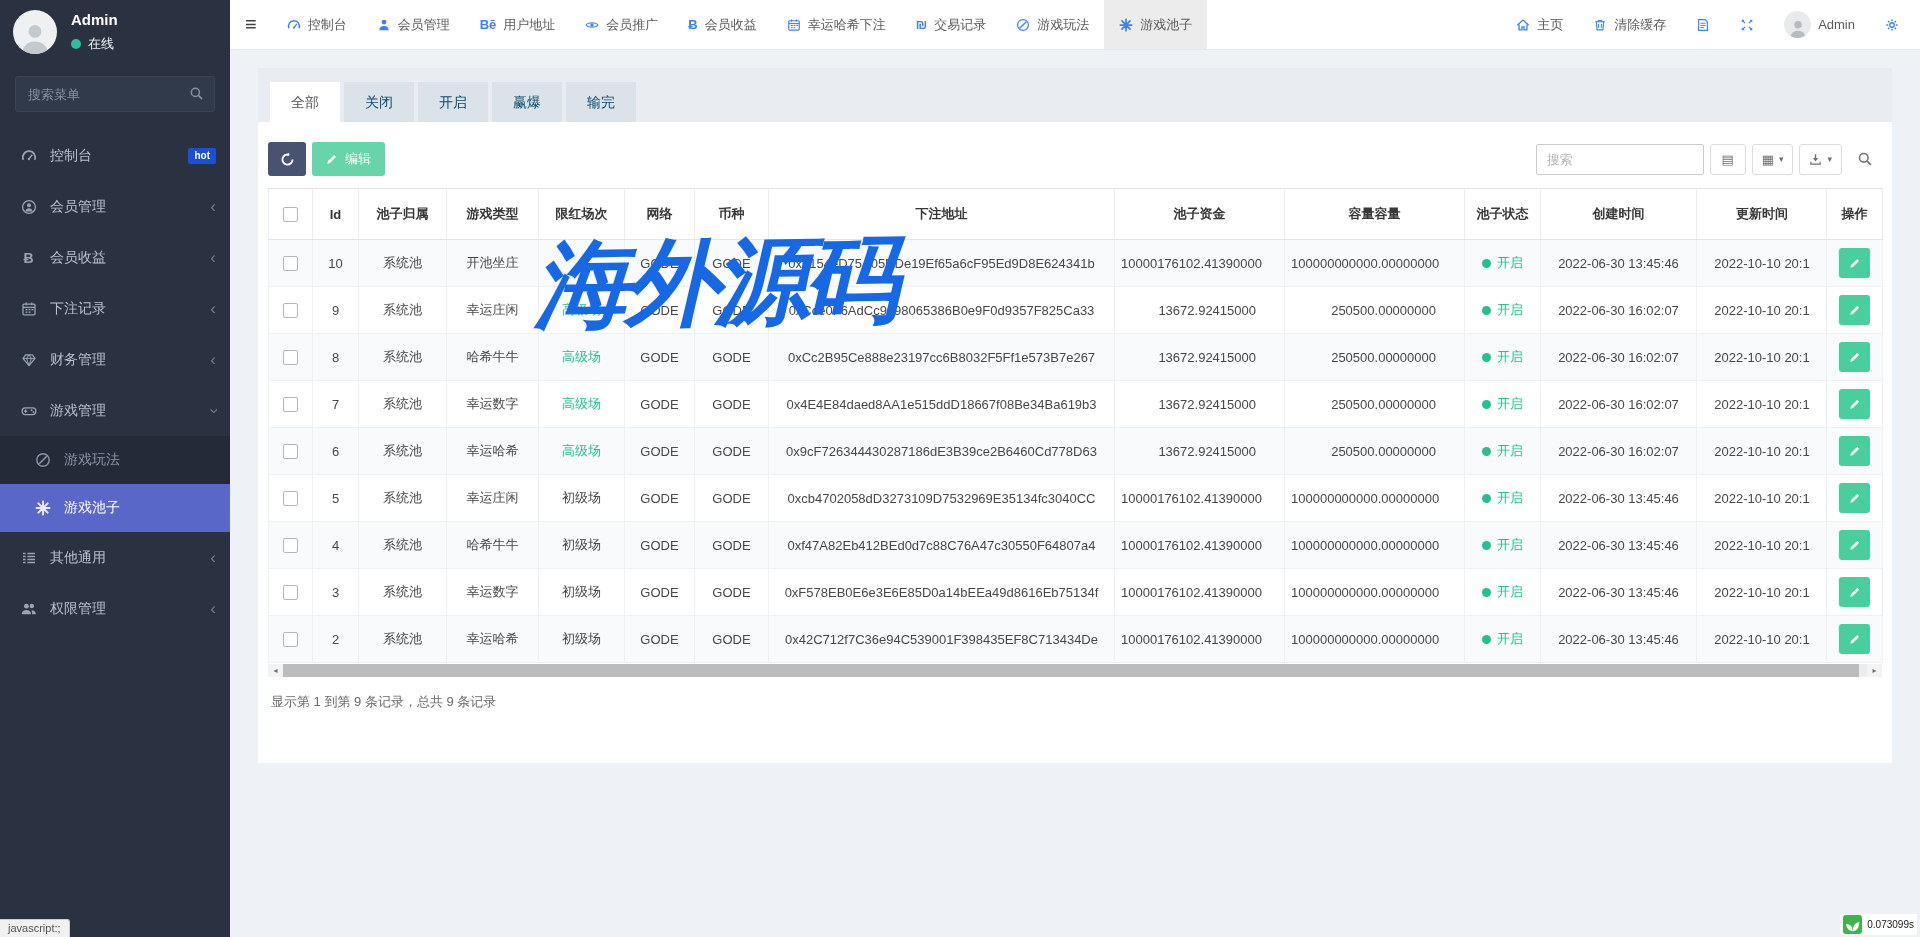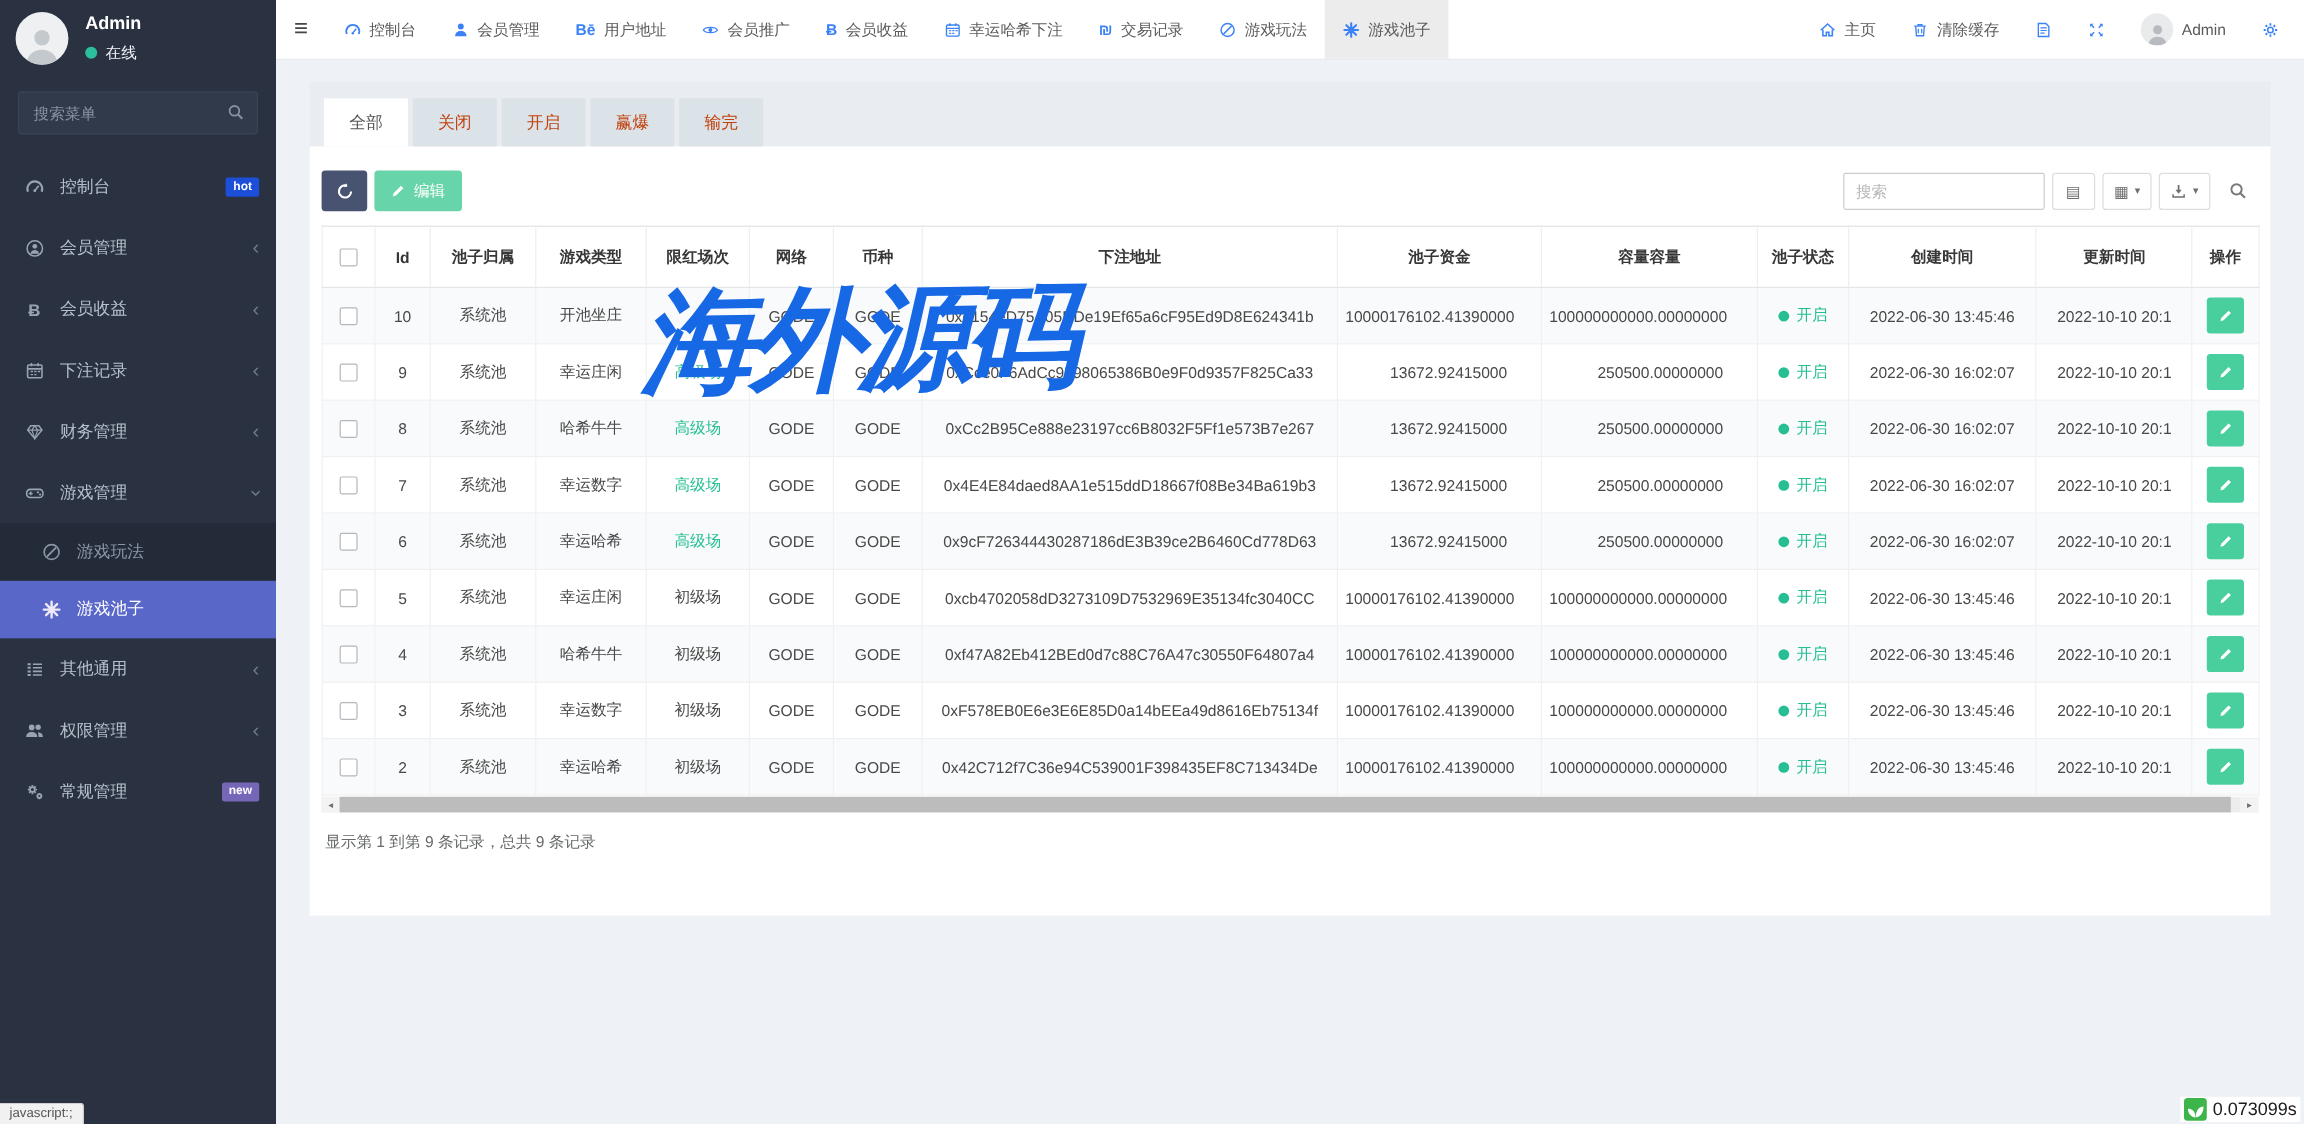--- a/index.html
+++ b/index.html
@@ -53,21 +53,21 @@
   .tb-item .txt-ico { font-weight:bold; font-size:13px; }
   .tb-item.active { background:#ececec; }
   .avatar-sm { width:27px; height:27px; border-radius:50%; background:#e9eaec;
                display:flex; align-items:flex-end; justify-content:center; overflow:hidden; }
   .avatar-sm svg { width:20px; height:20px; color:#b7bbc0; }
 
   
   .content { position:absolute; left:230px; top:50px; right:0; bottom:0; padding:18px 28px; background:#eef1f5; }
   .panel { background:#e9edf1; }
   .tabstrip { display:flex; gap:4px; padding:14px 12px 0; }
-  .tab { height:40px; line-height:40px; padding:0 21px; font-size:14px; background:#dbe2e8; color:#c2410c; cursor:pointer; }
+  .tab { height:40px; line-height:40px; padding:0 21px; font-size:14px; background:#dbe2e8; color:#0c4a6e; cursor:pointer; }
   .tab.active { background:#fff; color:#555; }
   .panel-body { background:#fff; padding:20px 10px 52px; }
   .toolbar { display:flex; align-items:center; margin-bottom:12px; }
   .btn-refresh { width:38px; height:34px; background:#485371; border:none; border-radius:3px;
                  color:#fff; font-size:15px; display:flex; align-items:center; justify-content:center; cursor:pointer; }
   .btn-edit { height:34px; margin-left:6px; padding:0 14px; background:#67d4a9; border:none; border-radius:3px;
               color:#fff; font-size:13px; display:flex; align-items:center; gap:7px; cursor:pointer; }
   .btn-edit .ico { font-size:12px; }
   .toolbar-right { margin-left:auto; display:flex; align-items:center; gap:6px; }
   .tb-search input { width:168px; height:31px; border:1px solid #ccc; border-radius:2px;
@@ -110,21 +110,21 @@
   .watermark { position:absolute; left:534px; top:220px; z-index:40; pointer-events:none; white-space:nowrap;
                font-family:"DejaVu Serif",serif; font-style:italic; font-weight:bold;
                font-size:95px; letter-spacing:-5px; color:#1768e4; transform:rotate(-1deg); }
   .statusbar { position:absolute; left:0; bottom:0; z-index:60; background:#f1f1f1;
                border:1px solid #cfcfcf; border-left:none; border-bottom:none; border-top-right-radius:3px;
                padding:2px 8px 3px; font-size:11px; color:#555; }
   .perf { position:absolute; right:3px; bottom:2px; z-index:60; display:flex; align-items:center; gap:5px;
           background:#fff; padding:1px 3px; }
   .perf-icon { width:19px; height:19px; border-radius:3px; background:#3eb54a;
                display:flex; align-items:center; justify-content:center; font-size:15px; }
-  .perf-time { font-size:15px; color:#1a1a1a; }
+  .perf-time { font-size:10px; color:#1a1a1a; }
 </style>
 </head>
 <body>
 
 <div class="sidebar">
   <div class="profile">
     <div class="avatar-big">
       <svg viewBox="0 0 16 16">
           <circle cx="8" cy="5.4" r="3" fill="currentColor"></circle>
           <path d="M1.8 16c.3-3.9 2.9-5.9 6.2-5.9s5.9 2 6.2 5.9z" fill="currentColor"></path>
@@ -243,36 +243,20 @@
         <span class="ico">
           <svg viewBox="0 0 16 16">
             <circle cx="5.4" cy="5.2" r="2.4" fill="currentColor"></circle>
             <circle cx="10.8" cy="5" r="2.2" fill="currentColor"></circle>
             <path d="M.8 13.2c0-2.7 1.9-4.1 4.6-4.1s4.6 1.4 4.6 4.1z" fill="currentColor"></path>
             <path d="M10.6 9.2c2.5.1 4.2 1.5 4.2 4h-3.6z" fill="currentColor"></path>
           </svg>
         </span>
         <span>权限管理</span>
         <span class="chev">‹</span>
-      </div>
-      <div class="s-item">
-        <span class="ico">
-          <svg viewBox="0 0 16 16">
-            <g stroke="currentColor" stroke-width="1.5" fill="none">
-              <circle cx="6" cy="6" r="2"></circle>
-              <path d="M6 2.2v1.2M6 8.6v1.2M2.2 6h1.2M8.6 6h1.2M3.3 3.3l.9.9M7.8 7.8l.9.9M8.7 3.3l-.9.9M4.2 7.8l-.9.9"></path>
-            </g>
-            <g stroke="currentColor" stroke-width="1.3" fill="none">
-              <circle cx="11.8" cy="11.4" r="1.5"></circle>
-              <path d="M11.8 8.9v1M11.8 13v1M9.3 11.4h1M13.3 11.4h1M10 9.6l.7.7M12.9 12.5l.7.7M13.6 9.6l-.7.7M10.7 12.5l-.7.7"></path>
-            </g>
-          </svg>
-        </span>
-        <span>常规管理</span>
-        <span class="badge" style="background: rgb(118, 102, 184);">new</span>
       </div>
     </div>
 </div>
 
 <div class="topbar">
   <div class="tb-left">
     <span class="hamburger">≡</span>
     <span id="topnav-left-items" style="display:flex;">
         <div class="tb-item">
           <span class="ico">

